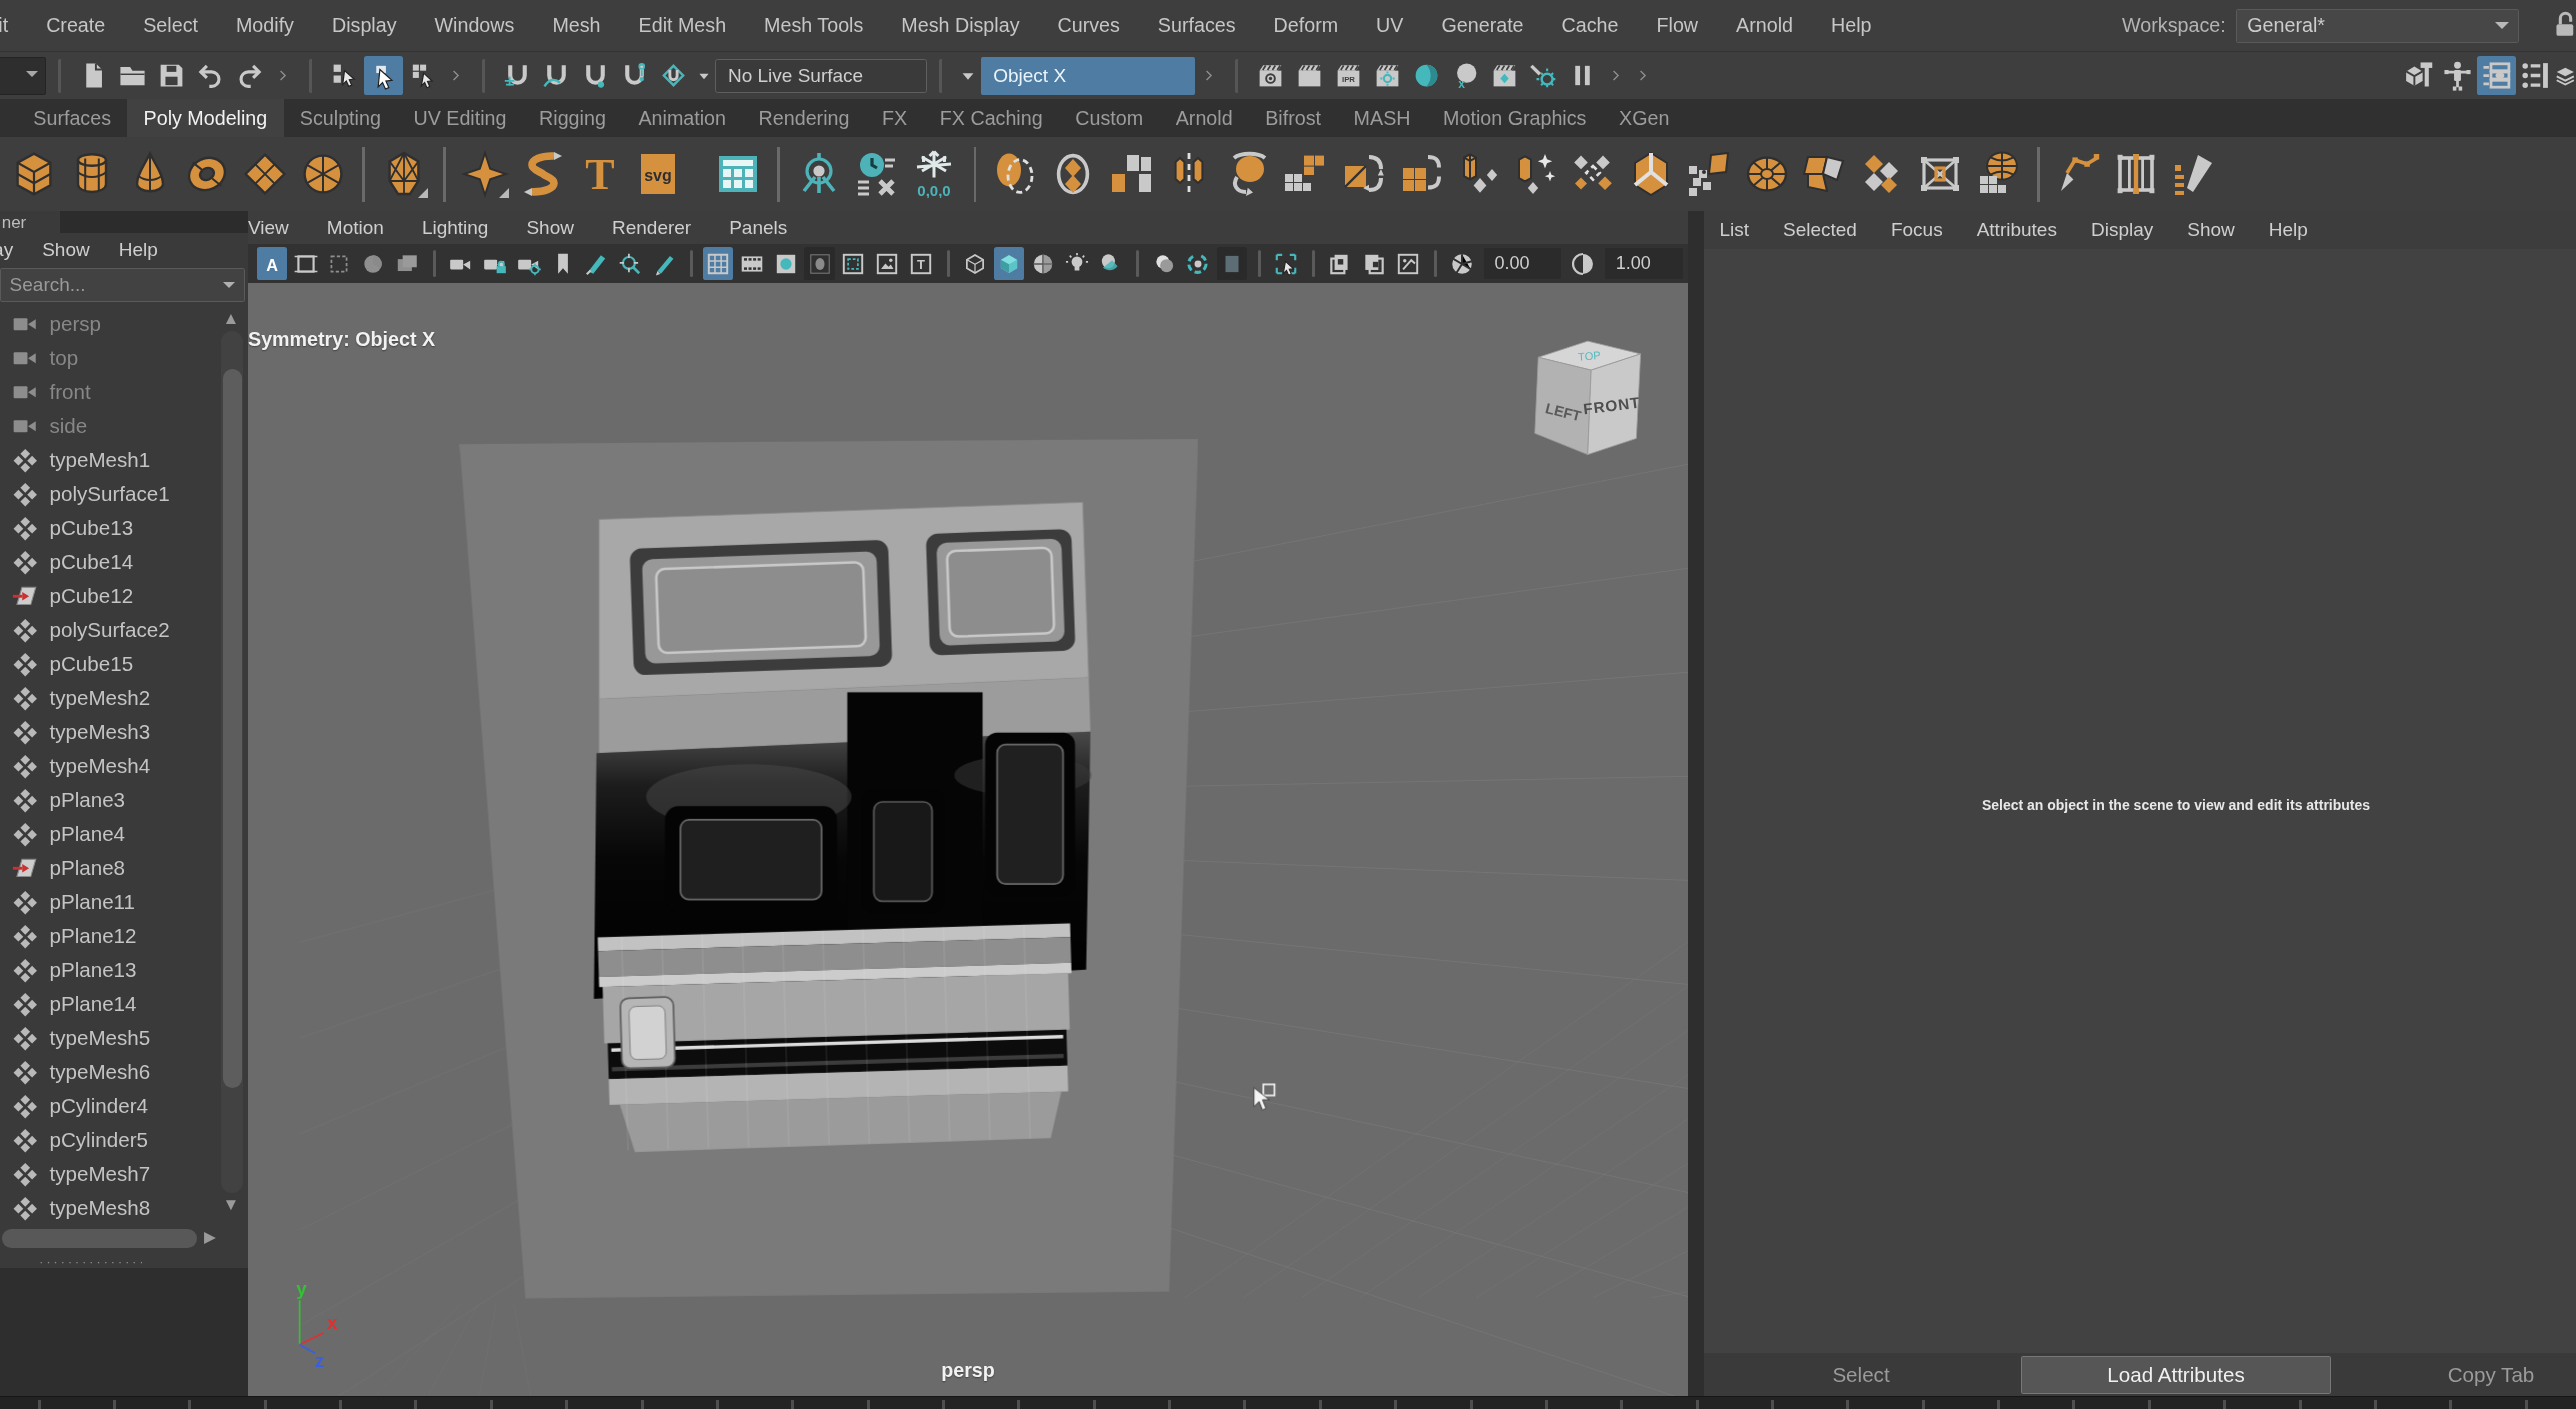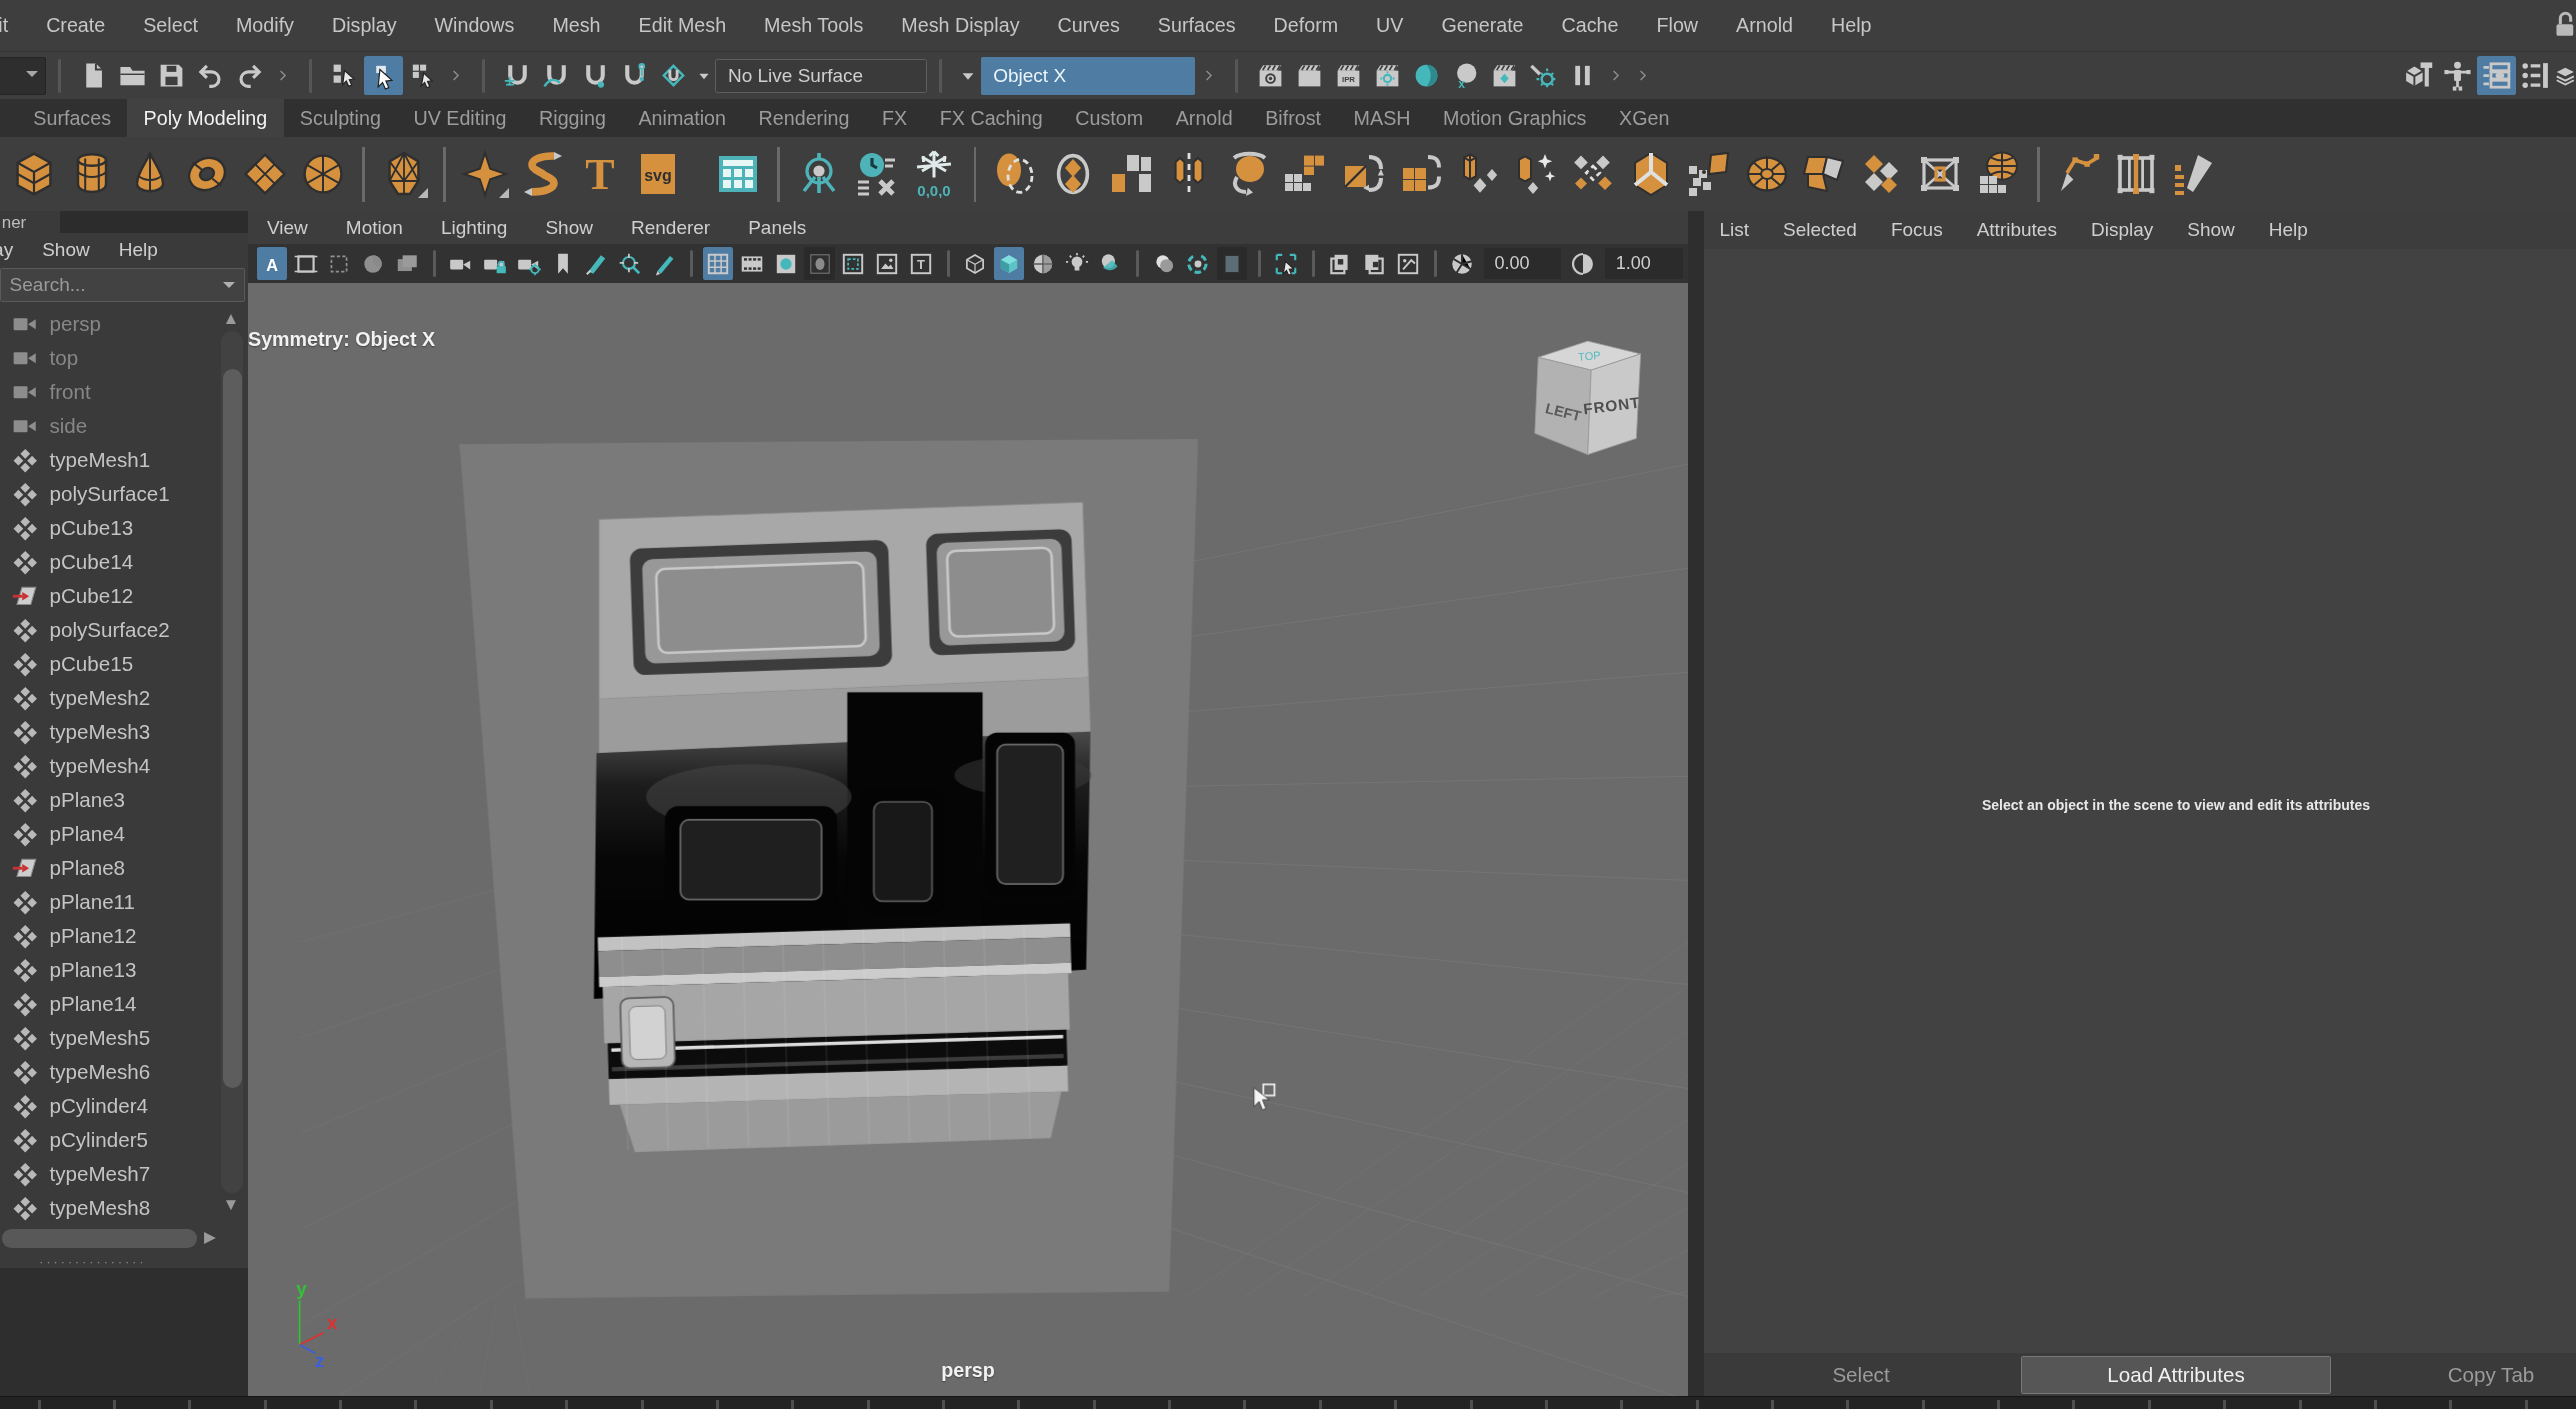--- a/index.html
+++ b/index.html
@@ -64,21 +64,21 @@
   .ol-vsb .tr { position:absolute; left:0; top:24px; bottom:24px; width:22px; background:#424242; border-radius:11px; }
   .ol-vsb .th { position:absolute; left:1.7px; top:62px; width:19px; height:719px; background:#5d5d5d; border-radius:9.4px; }
   .ol-vsb .ar { position:absolute; left:1.7px; font-size:17px; color:#9a9a9a; }
   .ol-hsb { position:absolute; left:0; bottom:19px; height:22px; right:0; }
   .ol-hsb .th { position:absolute; left:1.7px; top:1.7px; width:195px; height:19px; background:#585858; border-radius:9.4px; }
   .ol-hsb .ar { position:absolute; left:204px; top:0.9px; color:#9a9a9a; font-size:15.4px; }
   .ol-dots { position:absolute; left:39px; bottom:1.7px; width:103px; height:6.9px; color:#8a8a8a; font-size:13.7px; letter-spacing:2.6px; line-height:5.1px; overflow:hidden; }
 
   
   .viewport { position:absolute; left:248px; top:0; width:1440px; height:1185px; background:#6b6b6b; }
-  .vp-menu { height:33px; background:#3d3d3d; display:flex; align-items:center; gap:38px; padding-left:19px; font-size:19px; color:#cfcfcf; }
+  .vp-menu { height:33px; background:#3d3d3d; display:flex; align-items:center; gap:38px; font-size:19px; color:#cfcfcf; }
   .vp-toolbar { height:39px; background:#323232; display:flex; align-items:center; padding-left:6.9px; }
   .vp-toolbar .tile { width:33px; height:33px; margin:0 1.7px; }
   .vp-toolbar .tile svg { width:26px; height:26px; }
   .vp-toolbar .tile.dark { background:#2a2a2a; }
   .vp-toolbar .sep { width:3.4px; height:27px; background:#5a5a5a; margin:0 8.6px; border-radius:1.7px; }
   .vp-val { width:82px; height:31px; background:#2b2b2b; border-radius:1.7px; display:flex; align-items:center; padding:0 10.3px; font-size:18px; color:#cfcfcf; margin:0 5.1px; }
   .vp-canvas { position:absolute; left:0; top:72px; right:0; bottom:0; overflow:hidden; }
   .vp-banner { position:absolute; top:45px; left:0; width:100%; text-align:left; font-size:19.7px; font-weight:bold; color:#f2f2f2; text-shadow:0 0.9px 1.7px rgba(0,0,0,.4); }
   .vp-persp { position:absolute; bottom:13.7px; left:0; width:100%; text-align:center; font-size:19.7px; font-weight:bold; color:#f2f2f2; text-shadow:0 0.9px 1.7px rgba(0,0,0,.4); }
   .vcube { position:absolute; left:1280px; top:53px; width:128px; height:128px; }
@@ -119,20 +119,27 @@
       <div>Curves</div>
       <div>Surfaces</div>
       <div>Deform</div>
       <div>UV</div>
       <div>Generate</div>
       <div>Cache</div>
       <div>Flow</div>
       <div>Arnold</div>
       <div>Help</div>
     </div>
+  <div class="ws-block">
+    <span class="ws-label">Workspace:</span>
+    <div class="ws-select">
+      <span>General*</span>
+      <span class="car"></span>
+    </div>
+  </div>
   <svg class="lock-ico" viewBox="0 0 24 24">
       <rect x="5" y="11" width="13" height="9" rx="1.5" fill="currentColor"></rect>
       <path d="M8 11V6.5a4 4 0 0 1 8 0V9" fill="none" stroke="currentColor" stroke-width="2.4"></path>
     </svg>
 </div>
 
 <div class="toolbar" id="toolbarRow">
     <div class="tb-sel">
       <span class="car"></span>
     </div>

